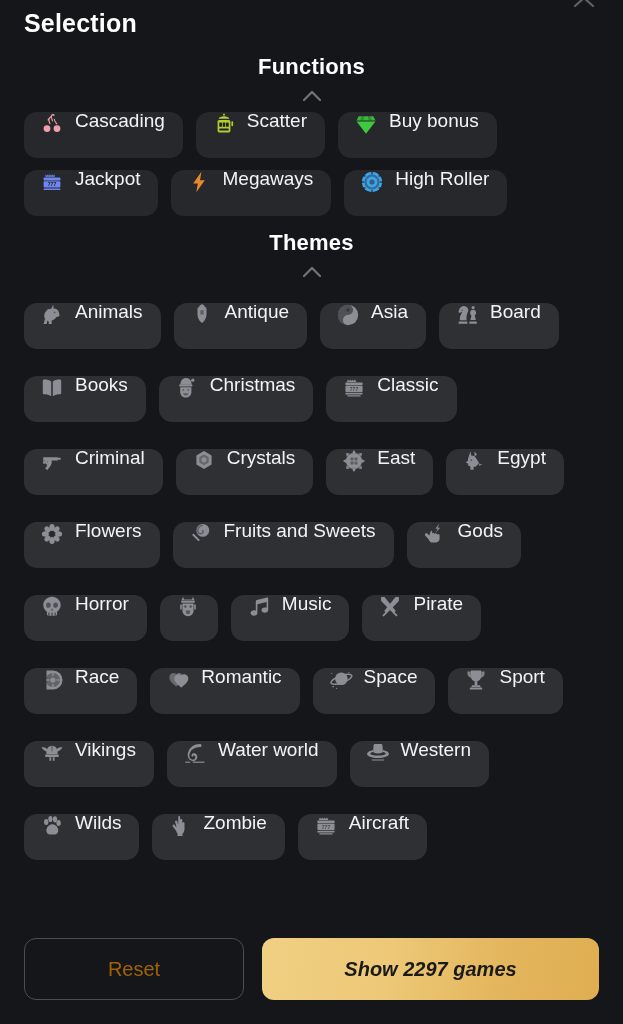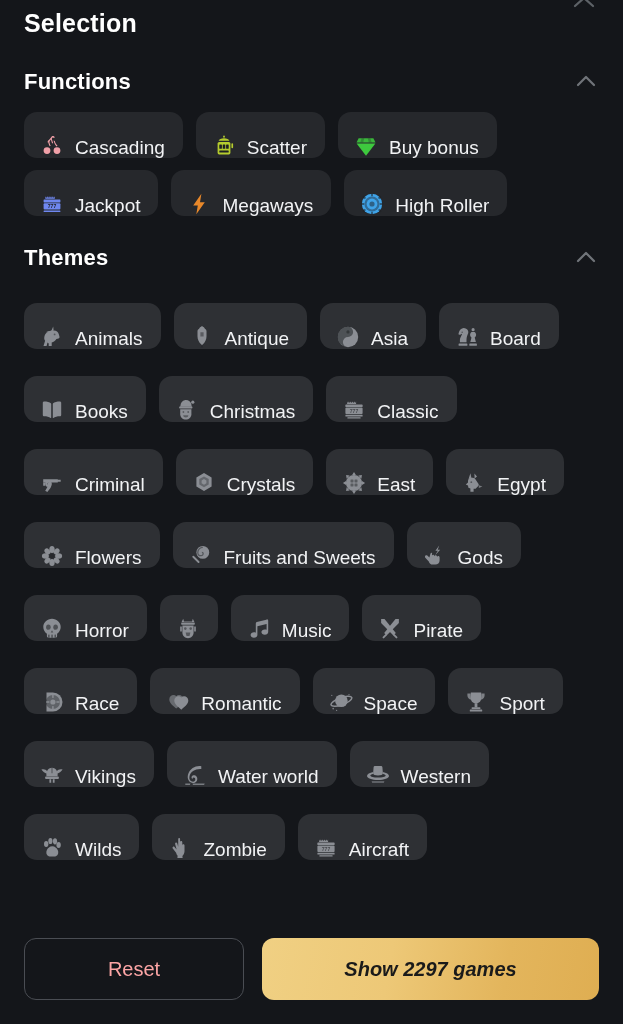--- a/index.html
+++ b/index.html
@@ -54,20 +54,21 @@
   .section {
     padding: 0 24px;
   }
   .section-head {
     display: flex;
     align-items: center;
     justify-content: space-between;
     height: 56px;
     margin-top: 14px;
     cursor: pointer;
+    flex-direction: column;
   }
   .section-title {
     font-size: 22px;
     font-weight: bold;
     color: #ffffff;
     letter-spacing: .2px;
   }
   .chevron {
     width: 26px;
     height: 26px;
@@ -79,21 +80,21 @@
 
   
   .chip-wrap {
     display: flex;
     flex-wrap: wrap;
     gap: 12px 13px;
     padding-top: 2px;
   }
   .chip {
     display: inline-flex;
-    align-items: flex-end;
+    align-items: flex-start;
     gap: 11px;
     height: 46px;
     padding: 0 18px 0 16px;
     border-radius: 13px;
     background: #282a2e;
     color: #f2f3f5;
     font-size: 19px;
     line-height: 1;
     white-space: nowrap;
     cursor: pointer;
@@ -135,21 +136,21 @@
     gap: 18px;
     padding: 0 24px;
     background: #14161a;
   }
   .btn-reset {
     flex: 0 0 220px;
     height: 62px;
     border-radius: 12px;
     border: 1px solid #4a4d53;
     background: transparent;
-    color: #fca5a5;
+    color: #a16207;
     font-size: 20px;
     font-family: "Liberation Sans", sans-serif;
     cursor: pointer;
   }
   .btn-show {
     flex: 1 1 auto;
     height: 62px;
     border-radius: 12px;
     border: none;
     background: linear-gradient(100deg, #f0d083 0%, #edc877 38%, #e3b55c 72%, #dfae52 100%);

